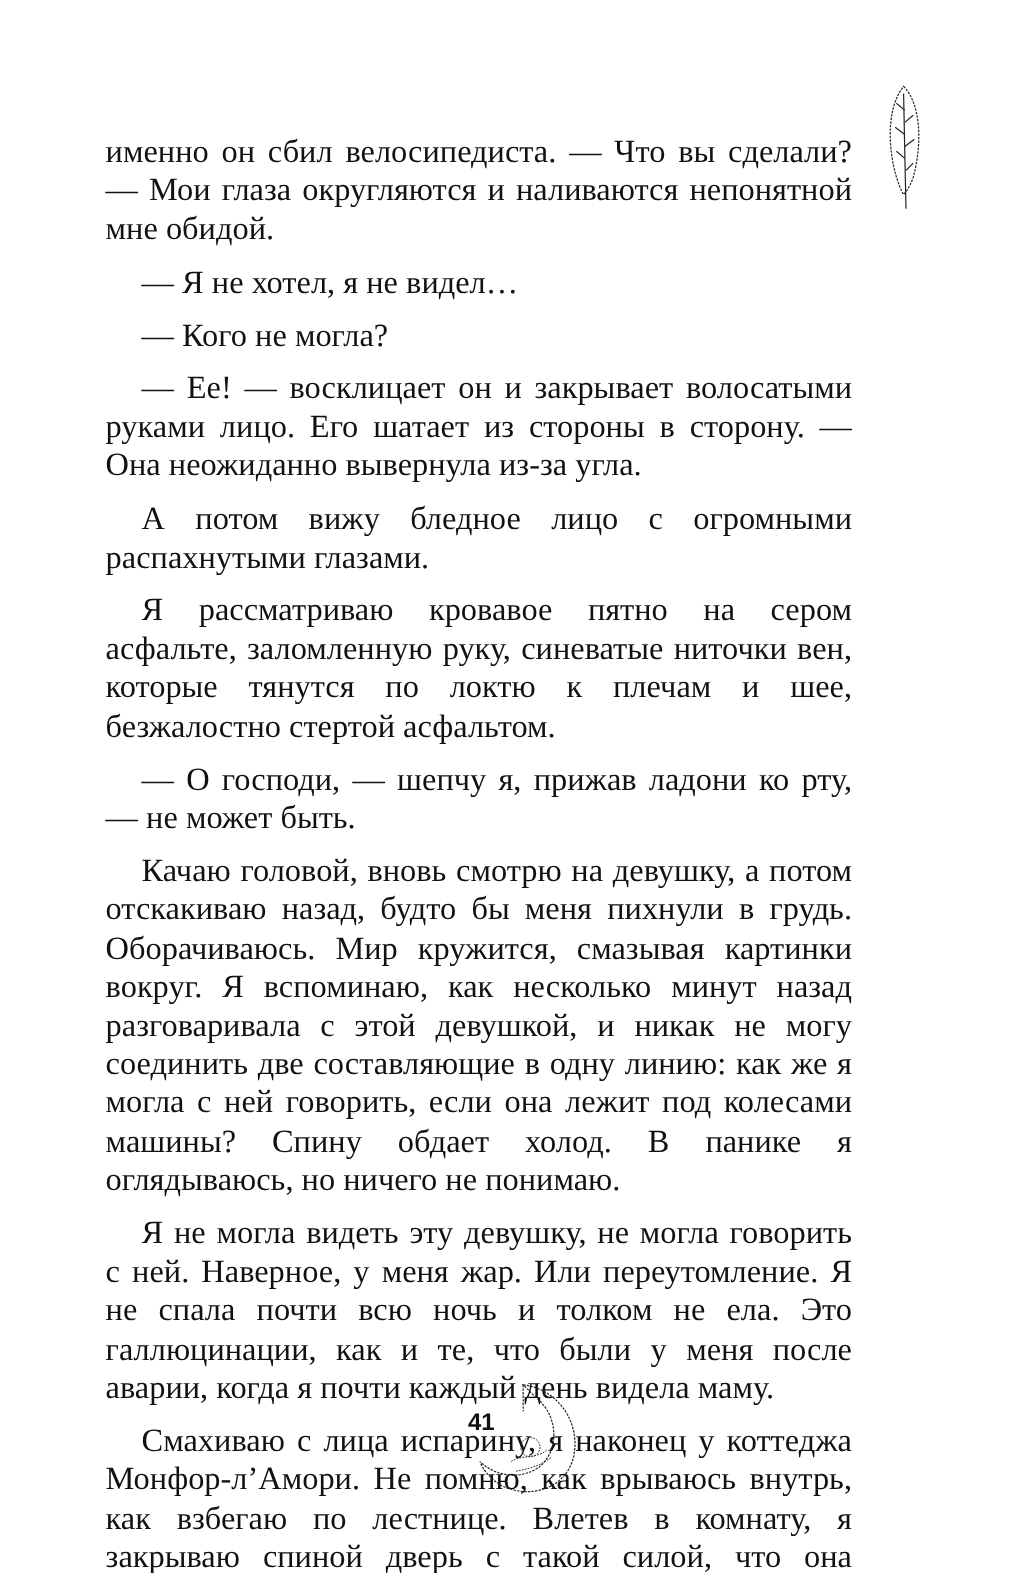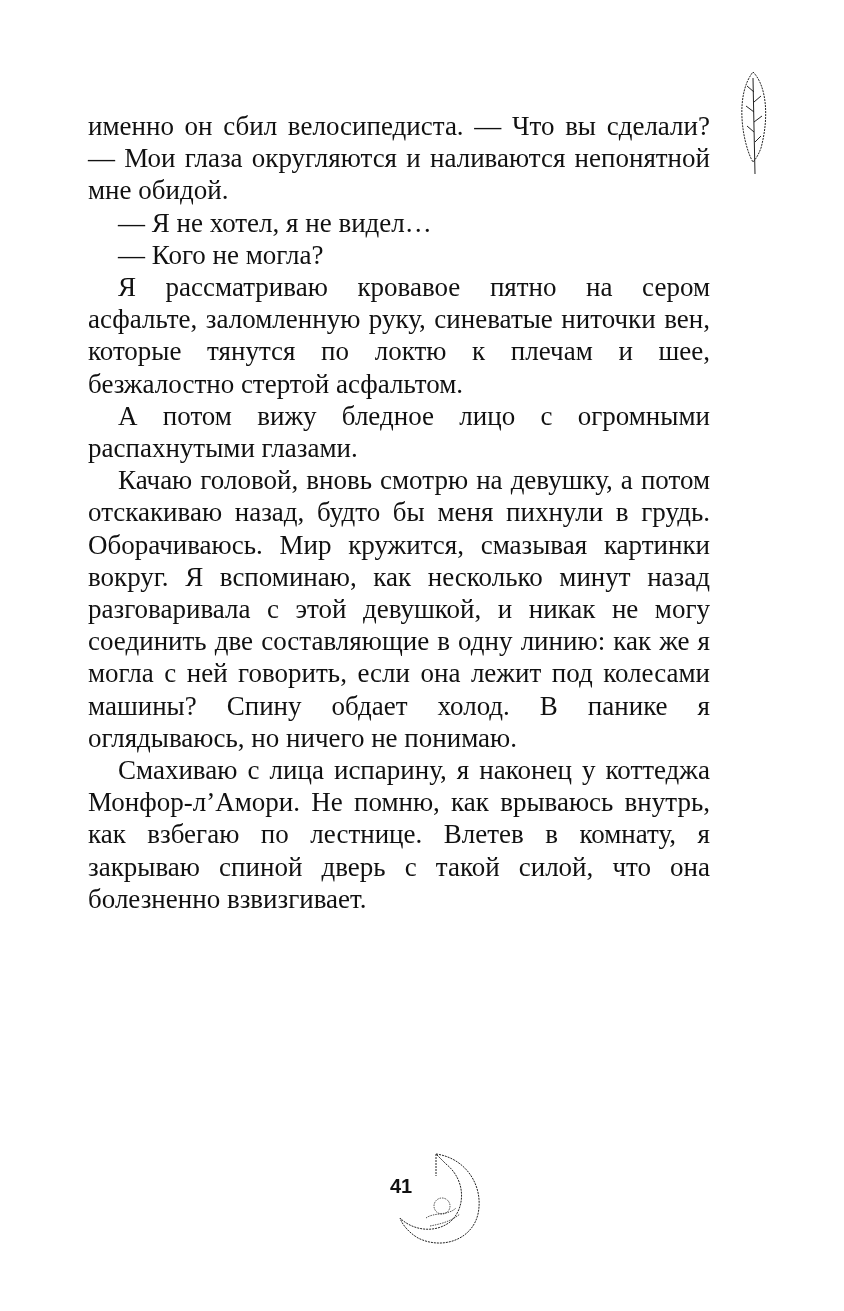--- a/index.html
+++ b/index.html
@@ -4,21 +4,21 @@
   <style>
     html, body { margin: 0; padding: 0; background: #ffffff; }
     body { width: 844px; height: 1311px; position: relative; overflow: hidden; }
     .page {
       position: absolute; left: 88px; top: 110px; width: 622px;
       font-family: "Liberation Serif", "DejaVu Serif", serif;
       font-size: 27px; line-height: 32.2px; color: #111111;
       text-align: justify;
     }
     .page p { margin: 0; }
-    .page p.indent { text-indent: 30px; }
+    .page p.indent { text-indent: 30px; margin-top: 12px; }
     .page p.noindent { text-indent: 0; }
     .feather { position: absolute; left: 733px; top: 68px; width: 40px; height: 110px; }
     .page-num {
       position: absolute; left: 390px; top: 1175px;
       font-family: Liberation Sans, sans-serif;
       font-weight: bold; font-size: 20px; color: #111;
     }
     .moon { position: absolute; left: 396px; top: 1150px; width: 90px; height: 100px; }
   </style>
 </head>
@@ -27,23 +27,26 @@
 <svg class="feather" viewBox="0 0 40 110">
   <path d="M20 4 C34 18 36 50 28 80 C25 88 22 92 20 94 C16 88 10 70 9 50 C8 30 12 14 20 4 Z" fill="none" stroke="#222" stroke-width="1" stroke-dasharray="2 1"></path>
   <path d="M20 10 L21 60 L22 106" fill="none" stroke="#222" stroke-width="1"></path>
   <path d="M21 24 L14 18 M21 34 L28 28 M21 44 L13 38 M21 54 L29 48 M21 64 L14 58 M22 74 L28 68" stroke="#222" stroke-width="1" fill="none"></path>
 </svg>
 
 <div class="page">
   <p class="noindent">именно он сбил велосипедиста. — Что вы сделали? — Мои глаза округляются и наливаются непонятной мне обидой.</p>
   <p class="indent">— Я не хотел, я не видел…</p>
   <p class="indent">— Кого не могла?</p>
+  <p class="indent">— Ее! — восклицает он и закрывает волосатыми руками лицо. Его шатает из стороны в сторону. — Она неожиданно вывернула из-за угла.</p>
+  <p class="indent">А потом вижу бледное лицо с огромными распахнутыми глазами.</p>
   <p class="indent">Я рассматриваю кровавое пятно на сером асфальте, заломленную руку, синеватые ниточки вен, которые тянутся по локтю к плечам и шее, безжалостно стертой асфальтом.</p>
-  <p class="indent">А потом вижу бледное лицо с огромными распахнутыми глазами.</p>
+  <p class="indent">— О господи, — шепчу я, прижав ладони ко рту, — не может быть.</p>
   <p class="indent">Качаю головой, вновь смотрю на девушку, а потом отскакиваю назад, будто бы меня пихнули в грудь. Оборачиваюсь. Мир кружится, смазывая картинки вокруг. Я вспоминаю, как несколько минут назад разговаривала с этой девушкой, и никак не могу соединить две составляющие в одну линию: как же я могла с ней говорить, если она лежит под колесами машины? Спину обдает холод. В панике я оглядываюсь, но ничего не понимаю.</p>
+  <p class="indent">Я не могла видеть эту девушку, не могла говорить с ней. Наверное, у меня жар. Или переутомление. Я не спала почти всю ночь и толком не ела. Это галлюцинации, как и те, что были у меня после аварии, когда я почти каждый день видела маму.</p>
   <p class="indent">Смахиваю с лица испарину, я наконец у коттеджа Монфор-л’Амори. Не помню, как врываюсь внутрь, как взбегаю по лестнице. Влетев в комнату, я закрываю спиной дверь с такой силой, что она болезненно взвизгивает.</p>
 </div>
 
 <div class="page-num">41</div>
 
 <svg class="moon" viewBox="0 0 90 100">
   <path d="M40 4 C70 8 88 36 82 64 C76 90 46 100 22 88 C12 82 6 74 4 68 C16 80 38 84 54 72 C70 58 70 30 50 14 C46 10 43 7 40 4 Z" fill="none" stroke="#222" stroke-width="1" stroke-dasharray="2 1"></path>
   <path d="M40 4 L40 26" stroke="#222" stroke-width="1" stroke-dasharray="2 1"></path>
   <circle cx="46" cy="56" r="8" fill="none" stroke="#222" stroke-width="0.8" stroke-dasharray="1.5 1"></circle>
   <path d="M30 68 C38 62 52 66 60 58 M34 76 C44 74 54 72 64 64" fill="none" stroke="#222" stroke-width="0.8" stroke-dasharray="1.5 1"></path>

